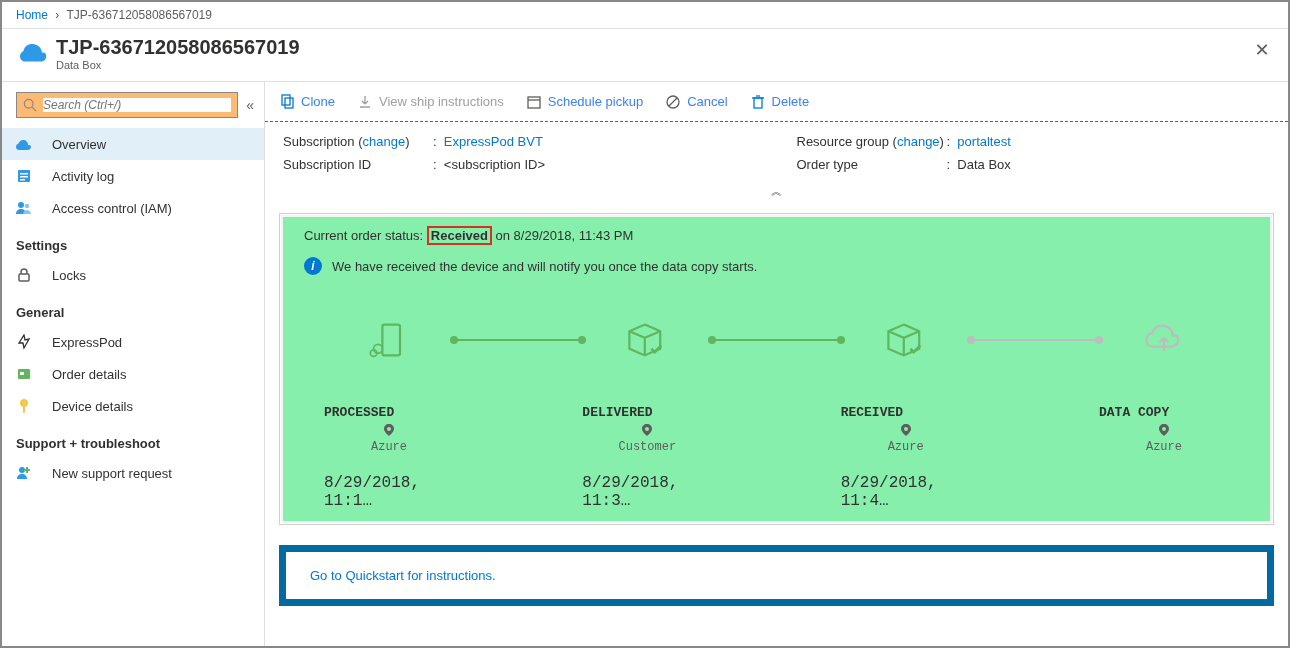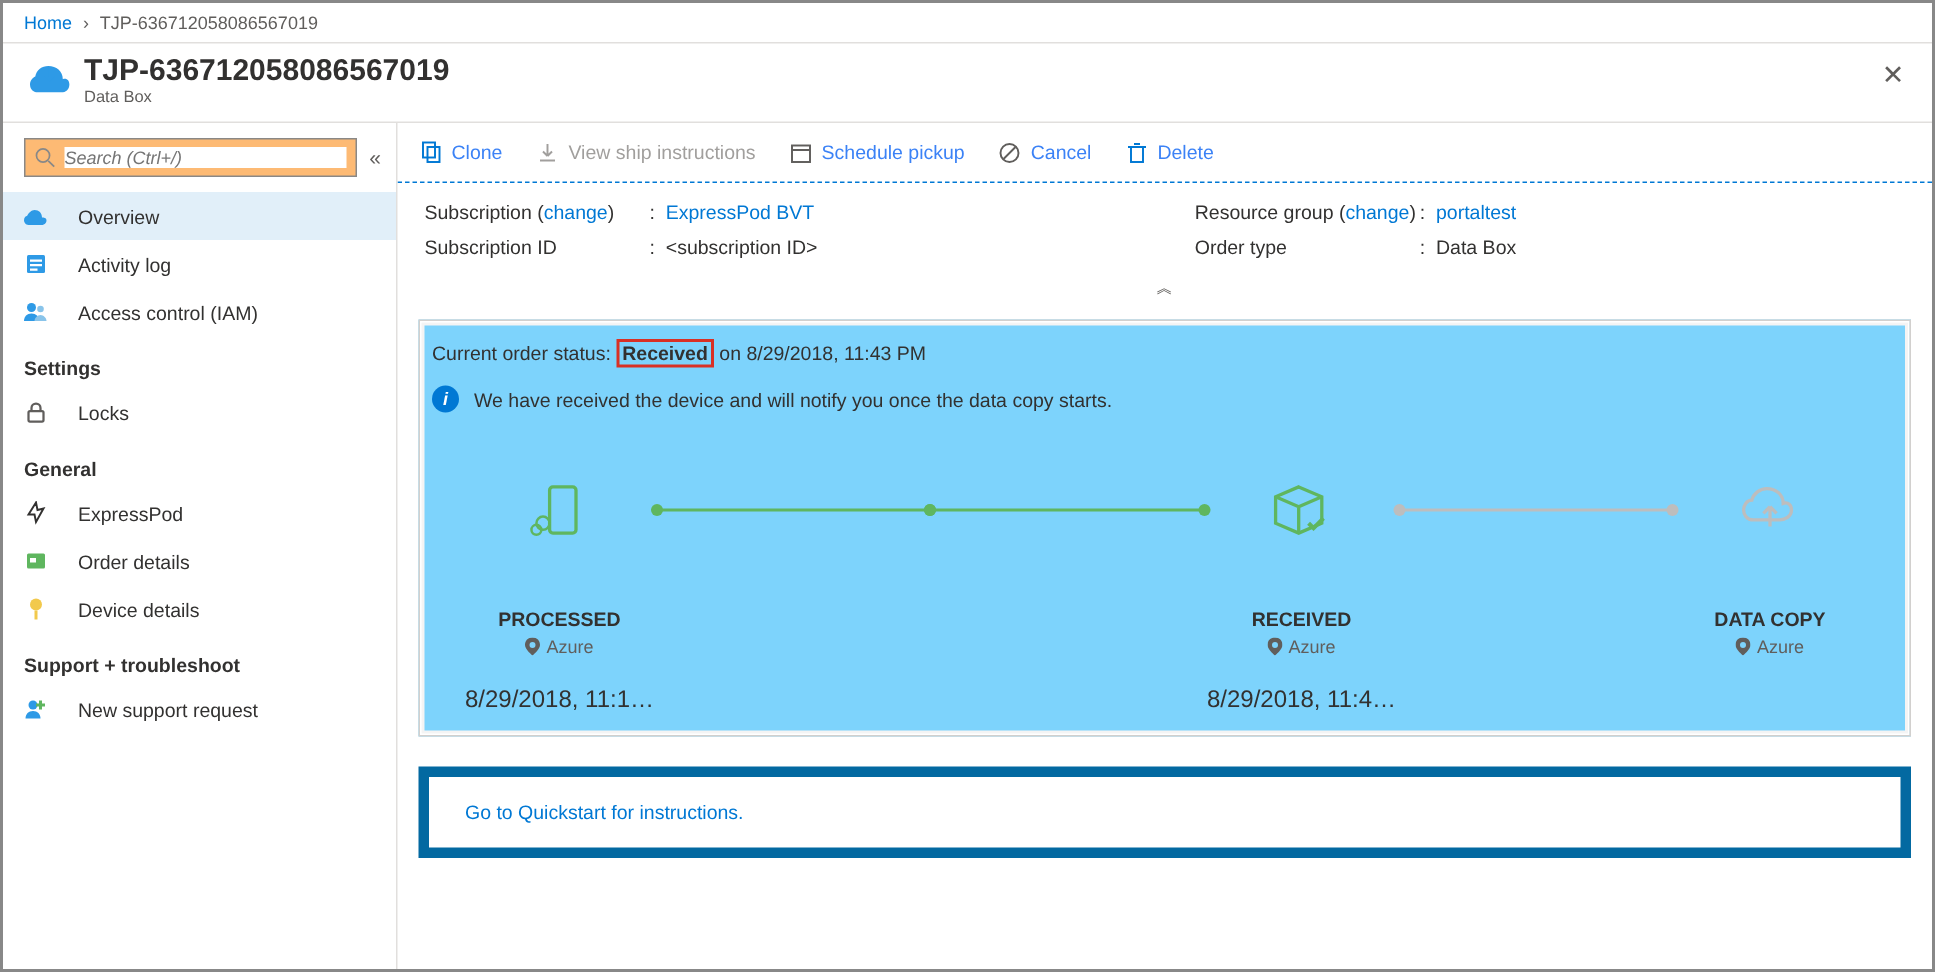--- a/index.html
+++ b/index.html
@@ -125,22 +125,22 @@
   .ess-value.link { color: #0078d4; }
   .ess-collapse {
     text-align: center; color: #605e5c; font-size: 11px;
     cursor: pointer; padding-bottom: 4px;
   }
 
   
   .card {
     margin: 10px 14px;
     border: 1px solid #d2d0ce;
-    padding: 14px 8px;
-    background: #7dd3fc;
+    padding: 14px 24px;
+    background: #86efac;
   }
   .card.double-border {
     box-shadow: 0 0 0 1px #fff inset, 0 0 0 3px #f4f4f4 inset;
     border: 1px solid #d2d0ce;
   }
 
   .status-line { font-size: 13px; margin-bottom: 14px; }
   .status-bold {
     font-weight: 700;
     border: 2px solid #d93025;
@@ -159,28 +159,28 @@
   }
 
   
   .steps {
     display: flex; align-items: flex-start;
     justify-content: space-between;
     margin: 40px 20px 0 20px;
   }
   .step {
     width: 130px;
-    text-align: center;
     flex-shrink: 0;
+    font-family: Liberation Mono, monospace;
   }
   .step-icon { height: 50px; display:flex; align-items:center; justify-content:center; }
   .step-title { font-weight: 700; font-size: 13px; margin-top: 40px; }
   .step-loc {
     display:flex; align-items:center; justify-content:center;
-    gap:4px; font-size:12px; color:#605e5c; margin-top:4px;
+    gap:4px; font-size:12px; color:#605e5c; margin-top:4px;flex-direction:column;
   }
   .step-date { font-size: 16px; color: #323130; margin-top: 20px; }
   .connector {
     flex: 1; height: 2px; margin-top: 24px;
     position: relative;
   }
   .connector .line {
     position:absolute; left:0; right:0; top:0;
     border-top: 2px solid #5fb65f;
   }
@@ -423,35 +423,52 @@
           </div>
           <div class="step-date">8/29/2018, 11:1…</div>
         </div>
 
         <div class="connector">
             <div class="dot left"></div>
             <div class="line"></div>
             <div class="dot right"></div>
           </div>
 
-
-        <div class="connector">
-            <div class="dot left"></div>
-            <div class="line"></div>
-            <div class="dot right"></div>
-          </div>
-
         <div class="step">
           <div class="step-icon">
             <svg width="44" height="44" viewBox="0 0 40 40">
                 <path d="M18 6l14 6v16l-14 6-14-6V12z" fill="none" stroke="#5fb65f" stroke-width="2"></path>
                 <path d="M4 12l14 6 14-6M18 18v16" fill="none" stroke="#5fb65f" stroke-width="2"></path>
                 <path d="M24 28l3 3 6-6" fill="none" stroke="#5fb65f" stroke-width="2.5"></path>
               </svg>
           </div>
+          <div class="step-title">DELIVERED</div>
+          <div class="step-loc">
+            <svg width="10" height="12" viewBox="0 0 10 12" class="pin-icon">
+                <path d="M5 0C2 0 0 2 0 5c0 3 5 7 5 7s5-4 5-7c0-3-2-5-5-5zm0 7a2 2 0 110-4 2 2 0 010 4z"></path>
+              </svg>
+            <span>Customer</span>
+          </div>
+          <div class="step-date">8/29/2018, 11:3…</div>
+        </div>
+
+        <div class="connector">
+            <div class="dot left"></div>
+            <div class="line"></div>
+            <div class="dot right"></div>
+          </div>
+
+        <div class="step">
+          <div class="step-icon">
+            <svg width="44" height="44" viewBox="0 0 40 40">
+                <path d="M18 6l14 6v16l-14 6-14-6V12z" fill="none" stroke="#5fb65f" stroke-width="2"></path>
+                <path d="M4 12l14 6 14-6M18 18v16" fill="none" stroke="#5fb65f" stroke-width="2"></path>
+                <path d="M24 28l3 3 6-6" fill="none" stroke="#5fb65f" stroke-width="2.5"></path>
+              </svg>
+          </div>
           <div class="step-title">RECEIVED</div>
           <div class="step-loc">
             <svg width="10" height="12" viewBox="0 0 10 12" class="pin-icon">
                 <path d="M5 0C2 0 0 2 0 5c0 3 5 7 5 7s5-4 5-7c0-3-2-5-5-5zm0 7a2 2 0 110-4 2 2 0 010 4z"></path>
               </svg>
             <span>Azure</span>
           </div>
           <div class="step-date">8/29/2018, 11:4…</div>
         </div>
 

